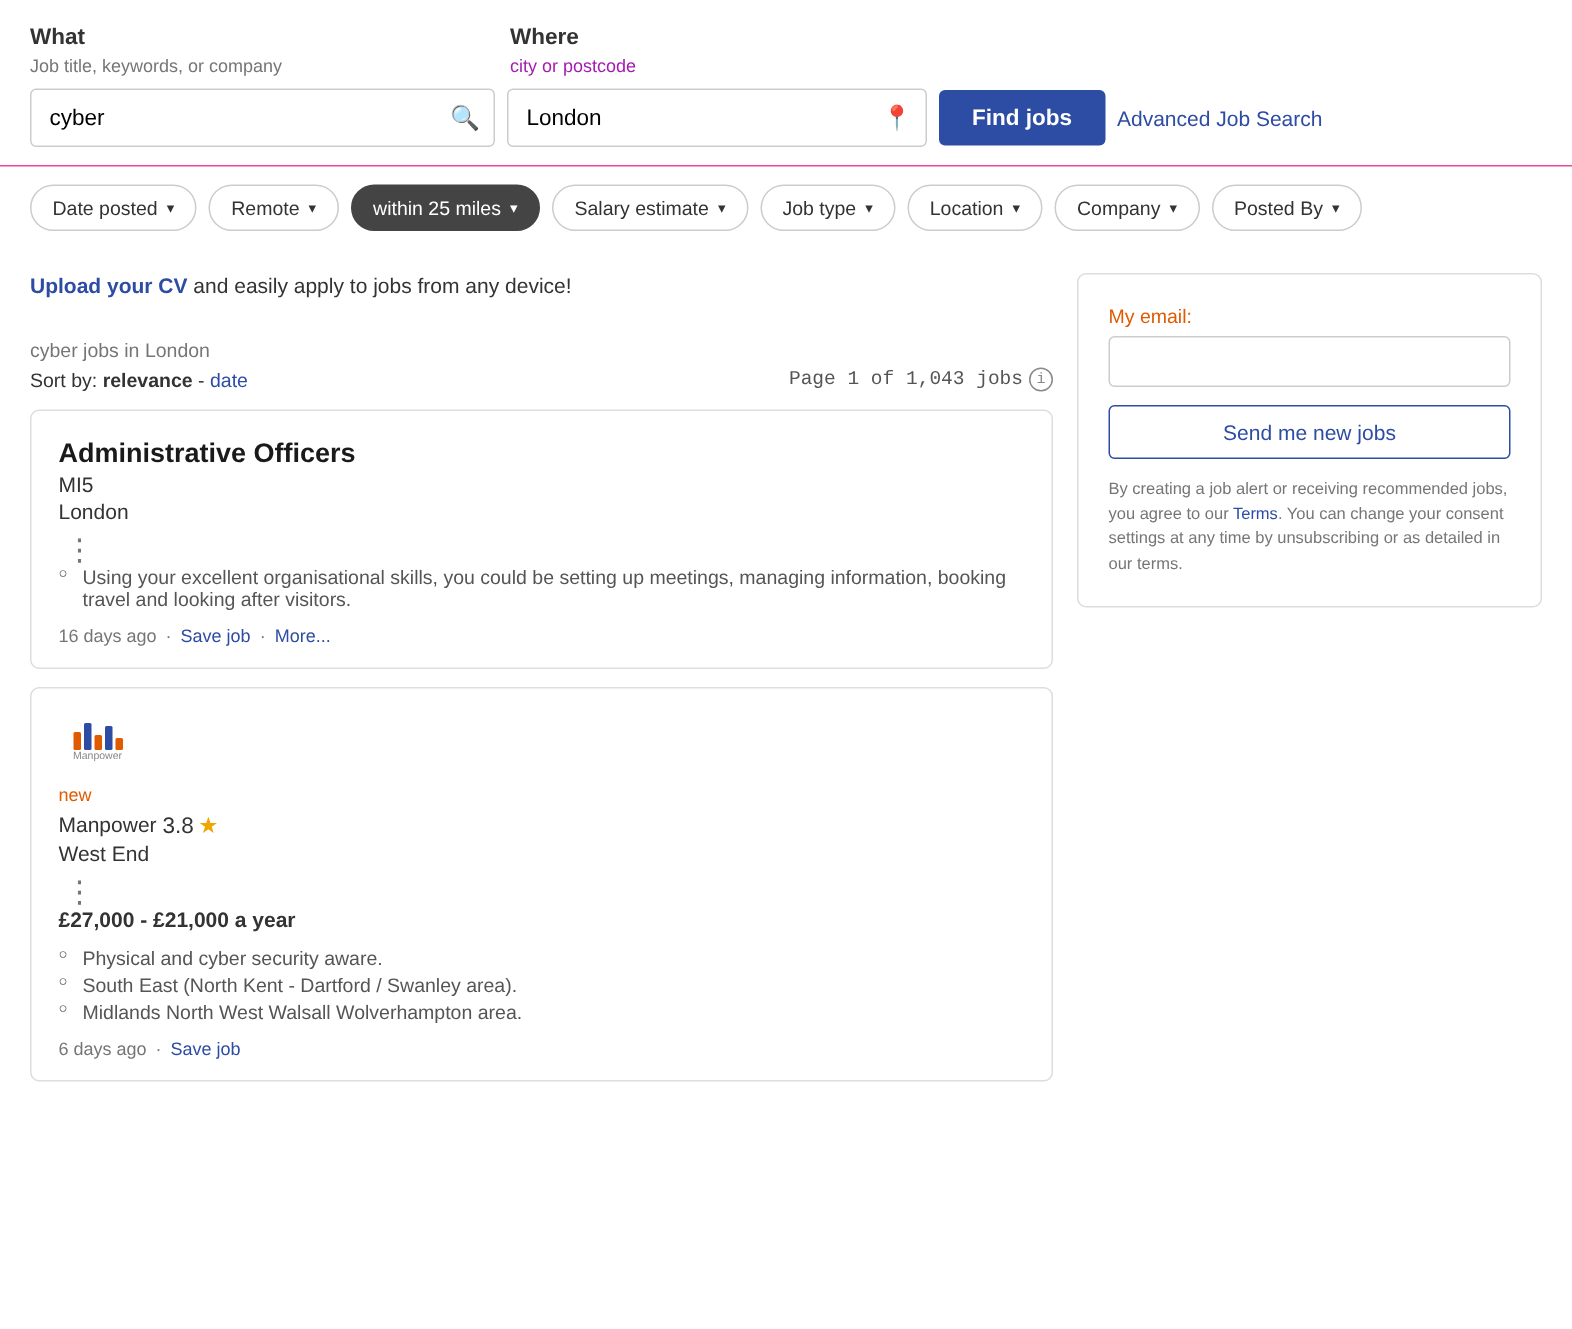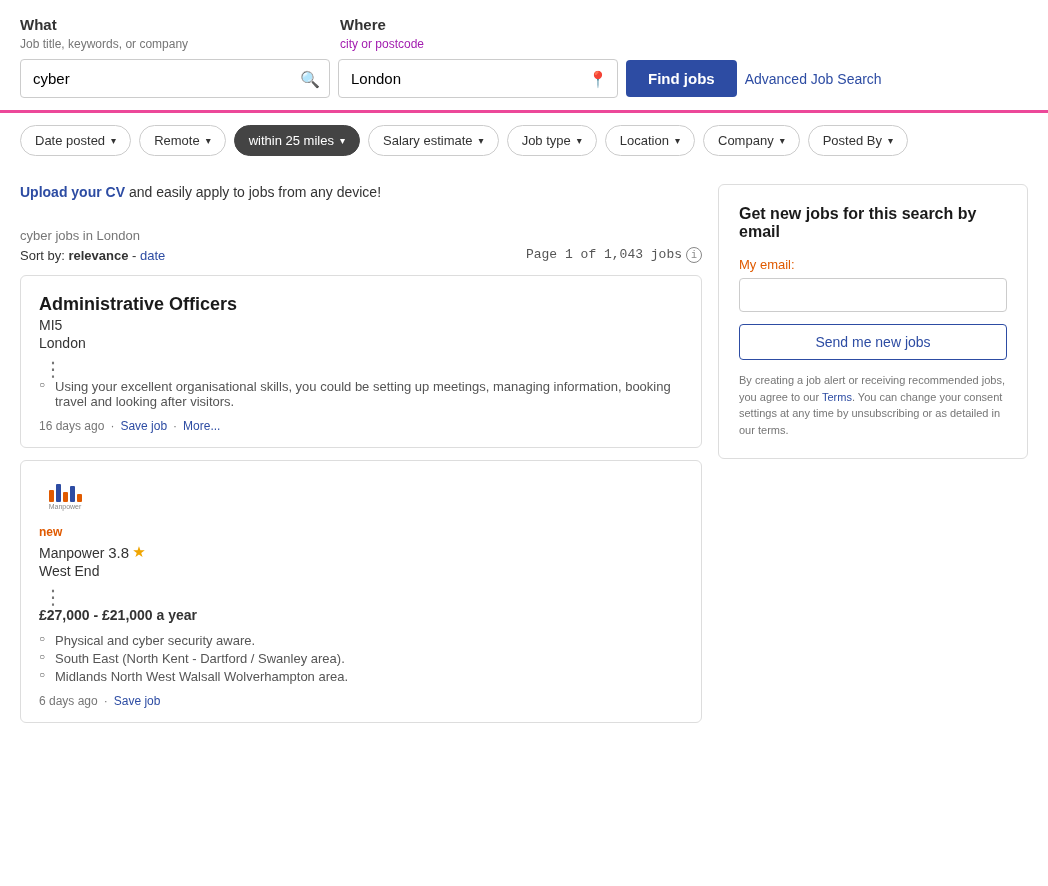--- a/index.html
+++ b/index.html
@@ -1,18 +1,18 @@
 <!DOCTYPE html>
 <html><head>
   <meta charset="utf-8">
   <style>
     * { box-sizing: border-box; margin: 0; padding: 0; }
     body { font-family: Arial, sans-serif; background: #fff; color: #333; font-size: 14px; }
 
-    .top-section { padding: 16px 20px 12px 20px; border-bottom: 3px solid #ec4899; }
+    .top-section { padding: 16px 20px 12px 20px; border-bottom: 1px solid #ec4899; }
     .search-labels { display: flex; gap: 0; margin-bottom: 4px; }
     .label-what { font-weight: bold; font-size: 15px; width: 320px; }
     .label-where { font-weight: bold; font-size: 15px; }
     .sub-labels { display: flex; gap: 0; margin-bottom: 8px; }
     .sublabel-what { font-size: 12px; color: #767676; width: 320px; }
     .sublabel-where { font-size: 12px; color: #a21caf; }
 
     .search-row { display: flex; align-items: center; gap: 8px; }
     .search-input-wrap { position: relative; width: 310px; }
     .search-input-wrap input {
@@ -81,21 +81,21 @@
     .job-description ul li { padding-left: 16px; position: relative; margin-bottom: 3px; }
     .job-description ul li::before { content: "○"; position: absolute; left: 0; font-size: 10px; color: #555; }
     .job-footer { display: flex; align-items: center; gap: 6px; font-size: 12px; color: #767676; }
     .job-footer a { color: #2d4ca3; text-decoration: none; }
     .job-footer .dot { color: #767676; }
     .three-dots {
       background: none; border: none; cursor: pointer; font-size: 20px; color: #767676;
       padding: 0 4px; line-height: 1;
     }
     .job-salary { font-size: 14px; font-weight: bold; margin-bottom: 10px; }
-    .new-badge { color: #e05a00; font-size: 12px; font-weight: bold; margin-bottom: 4px; }
+    .new-badge { color: #e05a00; font-size: 12px; font-weight: normal; margin-bottom: 4px; }
     .company-logo-wrap { display: flex; align-items: center; margin-bottom: 10px; }
     .company-logo {
       width: 52px; height: 36px; display: flex; align-items: center; justify-content: center;
       margin-bottom: 0;
     }
     .manpower-logo {
       display: flex; flex-direction: column; gap: 1px; align-items: center;
     }
     .manpower-bars { display: flex; gap: 2px; align-items: flex-end; }
     .manpower-bar { width: 5px; border-radius: 1px; }
@@ -265,21 +265,20 @@
         <a href="#">Save job</a>
 
       </div>
     </div>
       </div>
 
   </div>
 
   <div class="sidebar-col">
     <div class="email-alert-box">
-      <h3>Get new jobs for this search by email</h3>
       <div class="email-label">My email:</div>
       <input type="email" class="email-input" placeholder="" style="">
       <button class="send-btn">Send me new jobs</button>
       <div class="consent-text">
         <span>By creating a job alert or receiving recommended jobs, you agree to our </span><a href="#">Terms</a><span>. You can change your consent settings at any time by unsubscribing or as detailed in our terms.</span>
       </div>
     </div>
   </div>
 </div>
 

